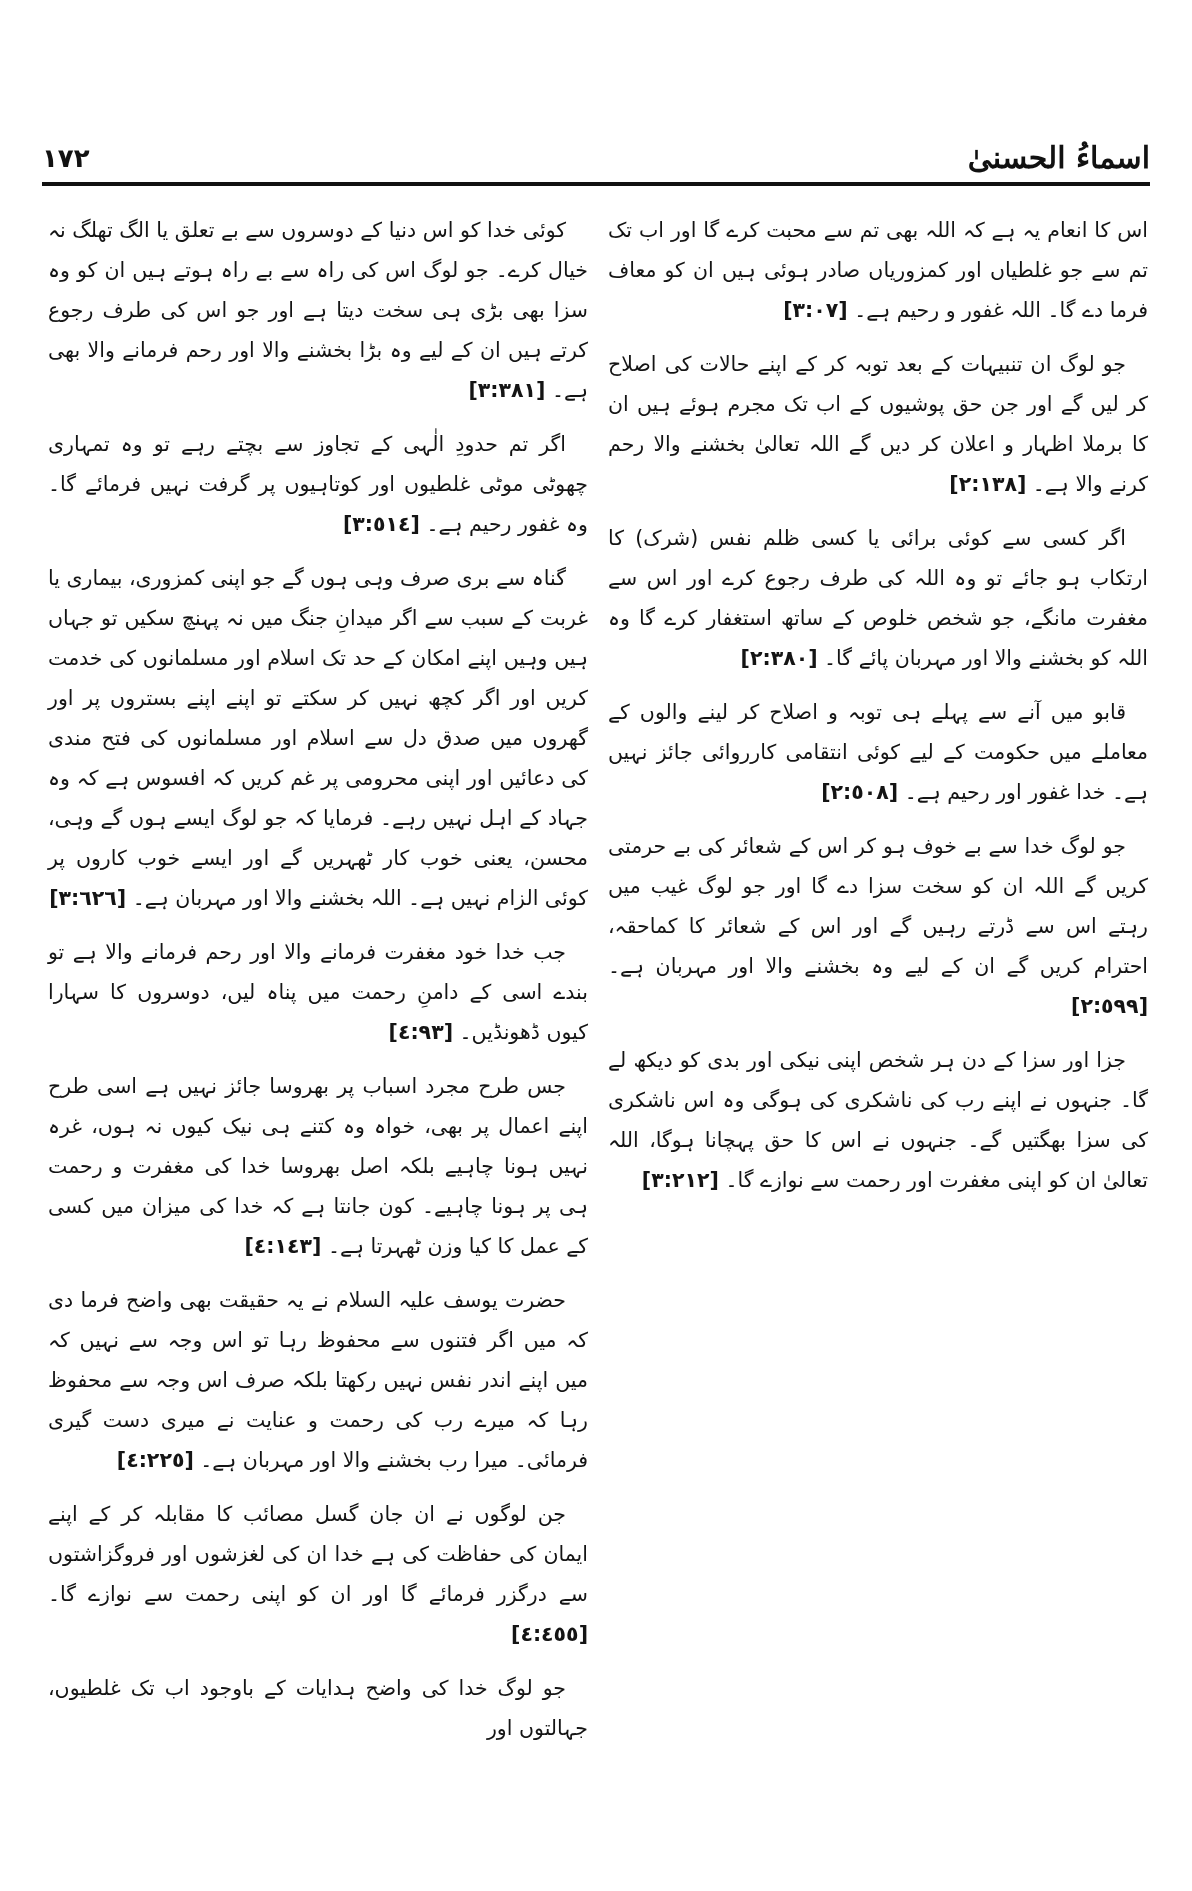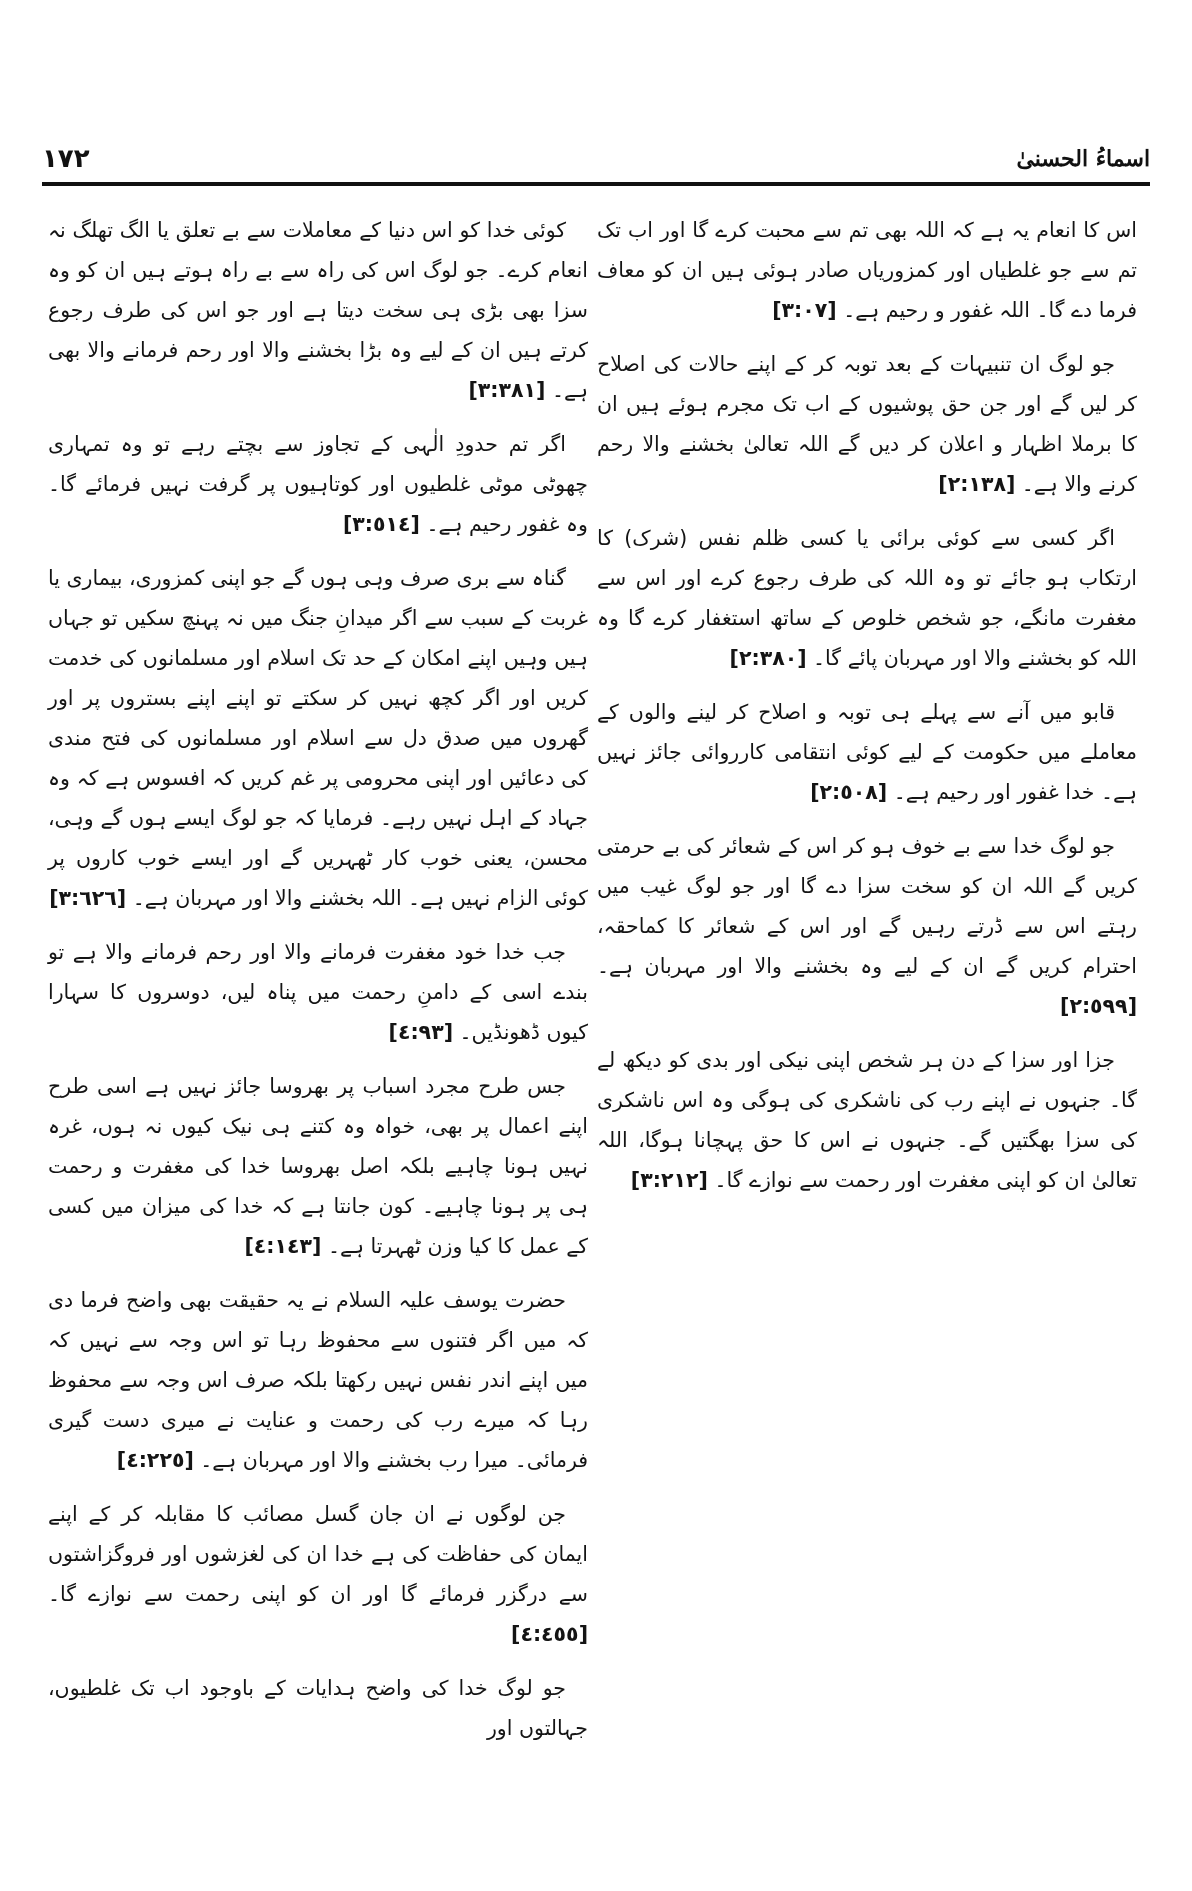--- a/index.html
+++ b/index.html
@@ -27,21 +27,21 @@
       width: 1108px;
       top: 138px;
       height: 40px;
       direction: rtl;
     }
     .header-title {
       position: absolute;
       right: 0;
       top: 0;
       font-family: "DejaVu Serif", serif;
-      font-size: 22px;
+      font-size: 30px;
       font-weight: bold;
       line-height: 40px;
       color: #111;
     }
     .header-page-number {
       position: absolute;
       left: 0;
       top: 0;
       font-family: "DejaVu Sans", sans-serif;
       font-size: 26px;
@@ -71,21 +71,21 @@
       top: 0;
       width: 540px;
       direction: rtl;
       text-align: justify;
       text-align-last: right;
       font-family: "DejaVu Sans", sans-serif;
       font-size: 20.5px;
       line-height: 40px;
       color: #141414;
     }
-    .column.right { right: 11px; }
+    .column.right { right: 0; }
     .column.left { left: 0; }
     .para {
       margin: 0 0 14px 0;
       text-indent: 22px;
     }
     .para.first-continues { text-indent: 0; }
     .ref {
       font-weight: bold;
       white-space: nowrap;
       unicode-bidi: isolate;
@@ -107,21 +107,21 @@
     <div class="column right">
       <p class="para first-continues"><span>اس کا انعام یہ ہے کہ اللہ بھی تم سے محبت کرے گا اور اب تک تم سے جو غلطیاں اور کمزوریاں صادر ہوئی ہیں ان کو معاف فرما دے گا۔ اللہ غفور و رحیم ہے۔</span> <span class="ref">[٣:٠٧]</span></p>
       <p class="para"><span>جو لوگ ان تنبیہات کے بعد توبہ کر کے اپنے حالات کی اصلاح کر لیں گے اور جن حق پوشیوں کے اب تک مجرم ہوئے ہیں ان کا برملا اظہار و اعلان کر دیں گے اللہ تعالیٰ بخشنے والا رحم کرنے والا ہے۔</span> <span class="ref">[٢:١٣٨]</span></p>
       <p class="para"><span>اگر کسی سے کوئی برائی یا کسی ظلم نفس (شرک) کا ارتکاب ہو جائے تو وہ اللہ کی طرف رجوع کرے اور اس سے مغفرت مانگے، جو شخص خلوص کے ساتھ استغفار کرے گا وہ اللہ کو بخشنے والا اور مہربان پائے گا۔</span> <span class="ref">[٢:٣٨٠]</span></p>
       <p class="para"><span>قابو میں آنے سے پہلے ہی توبہ و اصلاح کر لینے والوں کے معاملے میں حکومت کے لیے کوئی انتقامی کارروائی جائز نہیں ہے۔ خدا غفور اور رحیم ہے۔</span> <span class="ref">[٢:٥٠٨]</span></p>
       <p class="para"><span>جو لوگ خدا سے بے خوف ہو کر اس کے شعائر کی بے حرمتی کریں گے اللہ ان کو سخت سزا دے گا اور جو لوگ غیب میں رہتے اس سے ڈرتے رہیں گے اور اس کے شعائر کا کماحقہ، احترام کریں گے ان کے لیے وہ بخشنے والا اور مہربان ہے۔</span> <span class="ref">[٢:٥٩٩]</span></p>
       <p class="para"><span>جزا اور سزا کے دن ہر شخص اپنی نیکی اور بدی کو دیکھ لے گا۔ جنہوں نے اپنے رب کی ناشکری کی ہوگی وہ اس ناشکری کی سزا بھگتیں گے۔ جنہوں نے اس کا حق پہچانا ہوگا، اللہ تعالیٰ ان کو اپنی مغفرت اور رحمت سے نوازے گا۔</span> <span class="ref">[٣:٢١٢]</span></p>
     </div>
 
     <div class="column left">
-      <p class="para"><span>کوئی خدا کو اس دنیا کے معاملات سے بے تعلق یا الگ تھلگ نہ انعام کرے۔ جو لوگ اس کی راہ سے بے راہ ہوتے ہیں ان کو وہ سزا بھی بڑی ہی سخت دیتا ہے اور جو اس کی طرف رجوع کرتے ہیں ان کے لیے وہ بڑا بخشنے والا اور رحم فرمانے والا بھی ہے۔</span> <span class="ref">[٣:٣٨١]</span></p>
+      <p class="para"><span>کوئی خدا کو اس دنیا کے دوسروں سے بے تعلق یا الگ تھلگ نہ خیال کرے۔ جو لوگ اس کی راہ سے بے راہ ہوتے ہیں ان کو وہ سزا بھی بڑی ہی سخت دیتا ہے اور جو اس کی طرف رجوع کرتے ہیں ان کے لیے وہ بڑا بخشنے والا اور رحم فرمانے والا بھی ہے۔</span> <span class="ref">[٣:٣٨١]</span></p>
       <p class="para"><span>اگر تم حدودِ الٰہی کے تجاوز سے بچتے رہے تو وہ تمہاری چھوٹی موٹی غلطیوں اور کوتاہیوں پر گرفت نہیں فرمائے گا۔ وہ غفور رحیم ہے۔</span> <span class="ref">[٣:٥١٤]</span></p>
       <p class="para"><span>گناہ سے بری صرف وہی ہوں گے جو اپنی کمزوری، بیماری یا غربت کے سبب سے اگر میدانِ جنگ میں نہ پہنچ سکیں تو جہاں ہیں وہیں اپنے امکان کے حد تک اسلام اور مسلمانوں کی خدمت کریں اور اگر کچھ نہیں کر سکتے تو اپنے اپنے بستروں پر اور گھروں میں صدق دل سے اسلام اور مسلمانوں کی فتح مندی کی دعائیں اور اپنی محرومی پر غم کریں کہ افسوس ہے کہ وہ جہاد کے اہل نہیں رہے۔ فرمایا کہ جو لوگ ایسے ہوں گے وہی، محسن، یعنی خوب کار ٹھہریں گے اور ایسے خوب کاروں پر کوئی الزام نہیں ہے۔ اللہ بخشنے والا اور مہربان ہے۔</span> <span class="ref">[٣:٦٢٦]</span></p>
       <p class="para"><span>جب خدا خود مغفرت فرمانے والا اور رحم فرمانے والا ہے تو بندے اسی کے دامنِ رحمت میں پناہ لیں، دوسروں کا سہارا کیوں ڈھونڈیں۔</span> <span class="ref">[٤:٩٣]</span></p>
       <p class="para"><span>جس طرح مجرد اسباب پر بھروسا جائز نہیں ہے اسی طرح اپنے اعمال پر بھی، خواہ وہ کتنے ہی نیک کیوں نہ ہوں، غرہ نہیں ہونا چاہیے بلکہ اصل بھروسا خدا کی مغفرت و رحمت ہی پر ہونا چاہیے۔ کون جانتا ہے کہ خدا کی میزان میں کسی کے عمل کا کیا وزن ٹھہرتا ہے۔</span> <span class="ref">[٤:١٤٣]</span></p>
       <p class="para"><span>حضرت یوسف علیہ السلام نے یہ حقیقت بھی واضح فرما دی کہ میں اگر فتنوں سے محفوظ رہا تو اس وجہ سے نہیں کہ میں اپنے اندر نفس نہیں رکھتا بلکہ صرف اس وجہ سے محفوظ رہا کہ میرے رب کی رحمت و عنایت نے میری دست گیری فرمائی۔ میرا رب بخشنے والا اور مہربان ہے۔</span> <span class="ref">[٤:٢٢٥]</span></p>
       <p class="para"><span>جن لوگوں نے ان جان گسل مصائب کا مقابلہ کر کے اپنے ایمان کی حفاظت کی ہے خدا ان کی لغزشوں اور فروگزاشتوں سے درگزر فرمائے گا اور ان کو اپنی رحمت سے نوازے گا۔</span> <span class="ref">[٤:٤٥٥]</span></p>
       <p class="para"><span>جو لوگ خدا کی واضح ہدایات کے باوجود اب تک غلطیوں، جہالتوں اور</span> <span class="ref"></span></p>
     </div>
 
   </div>

